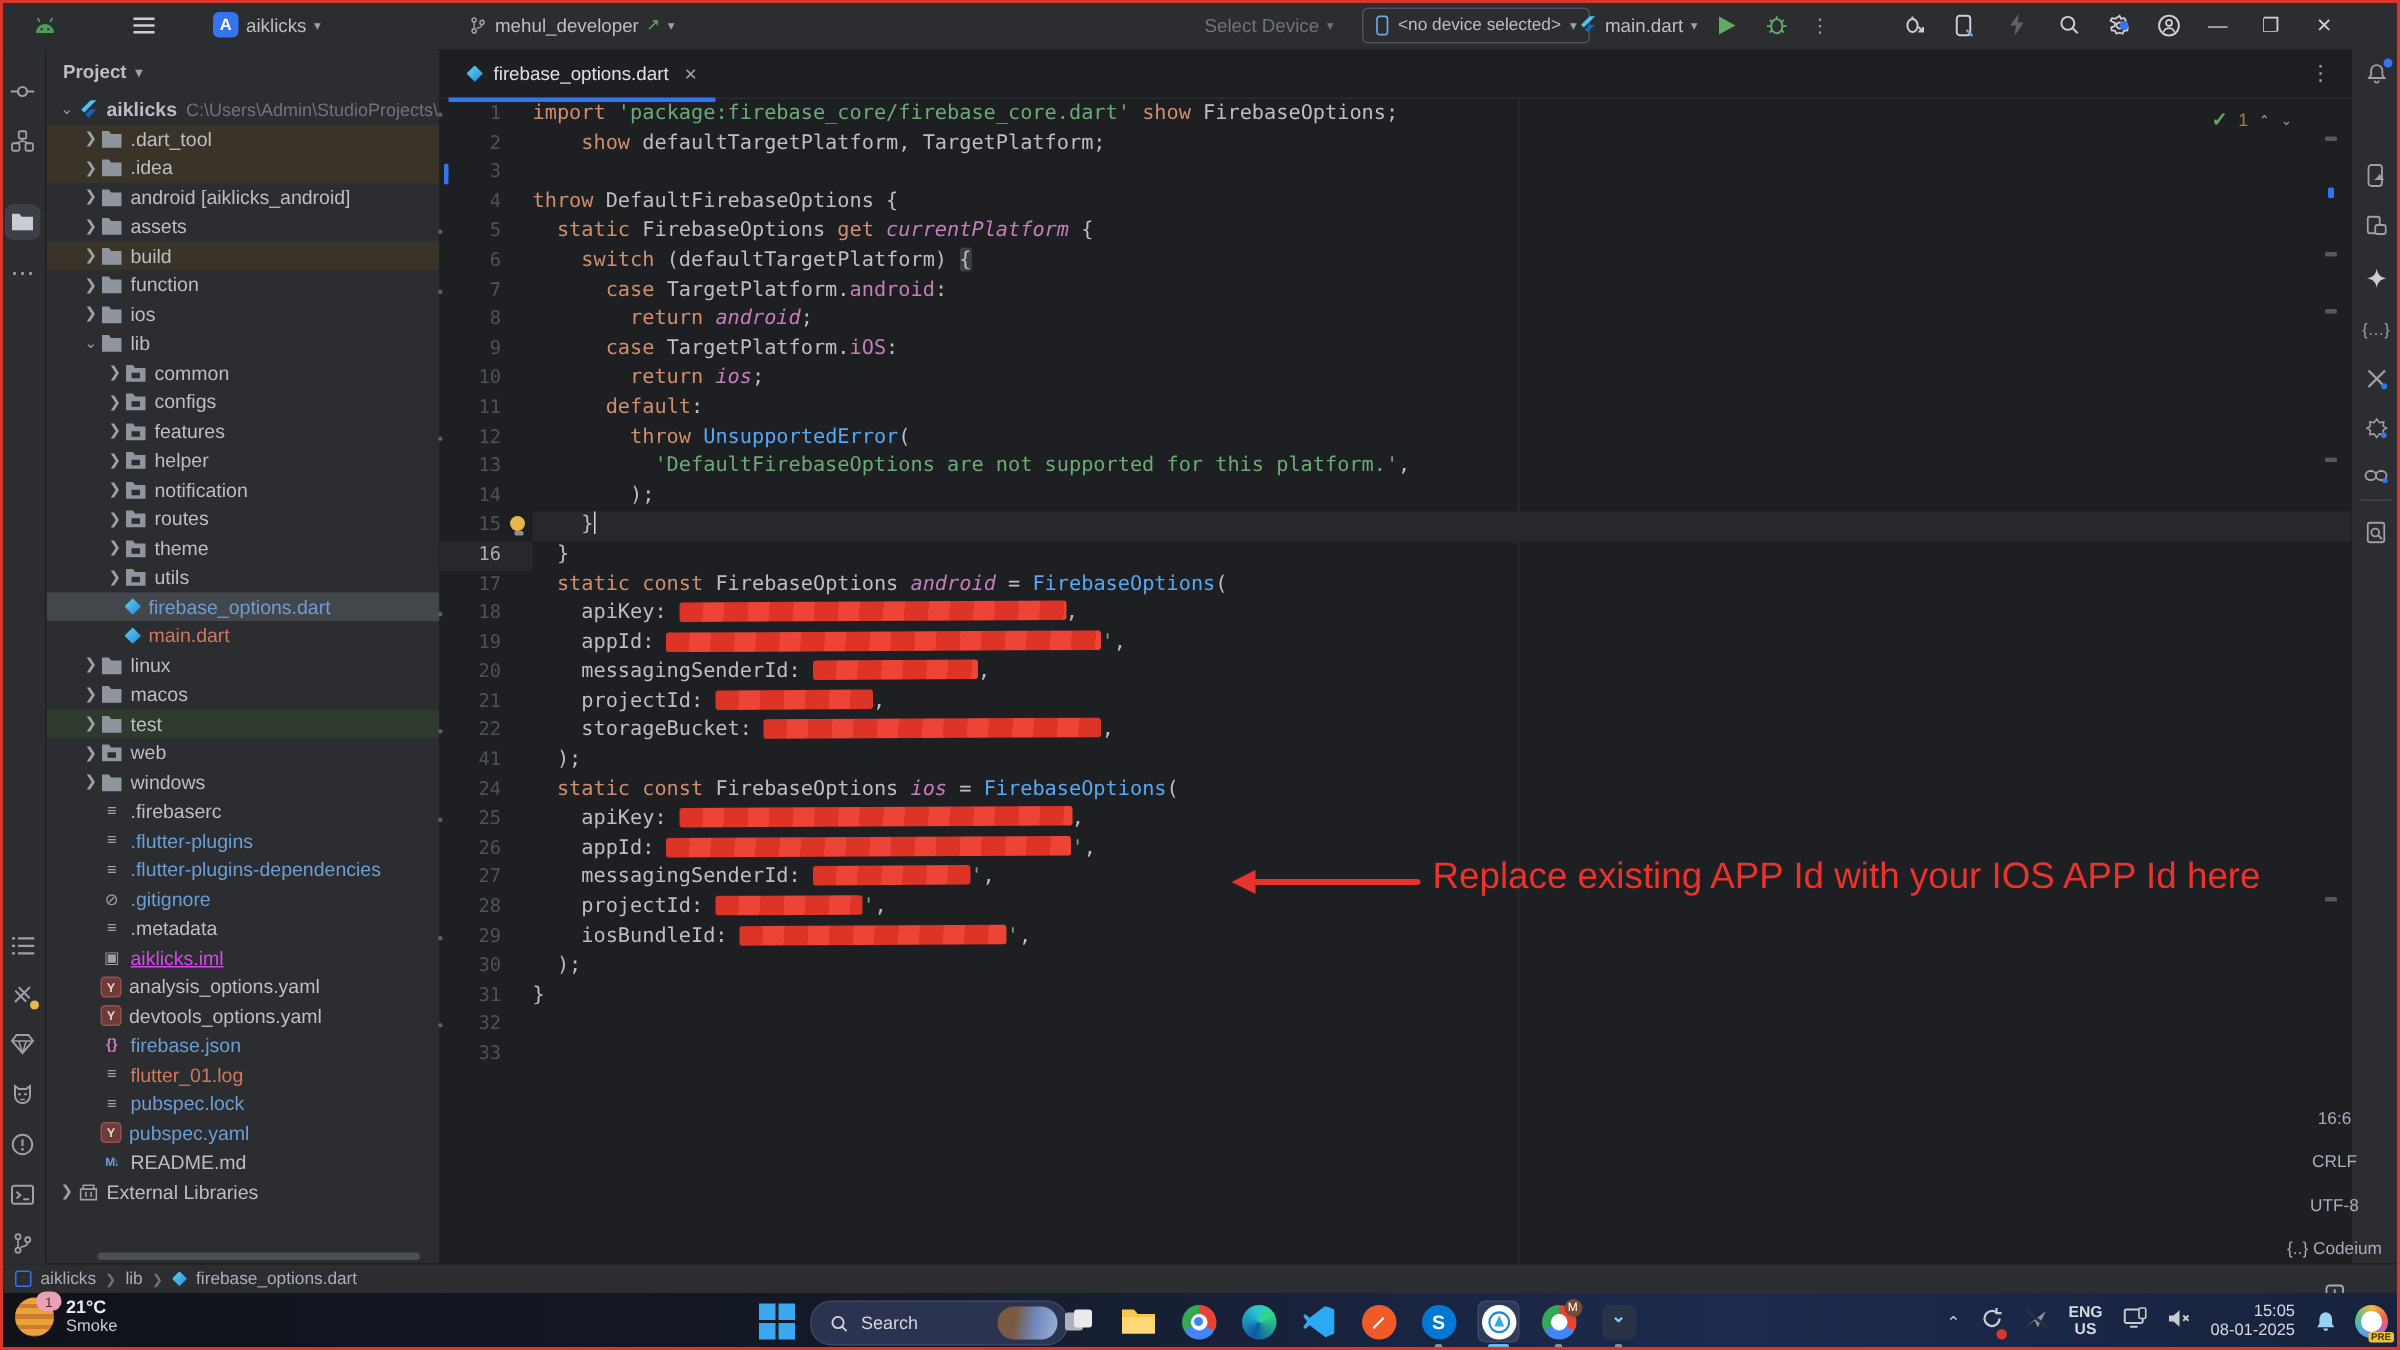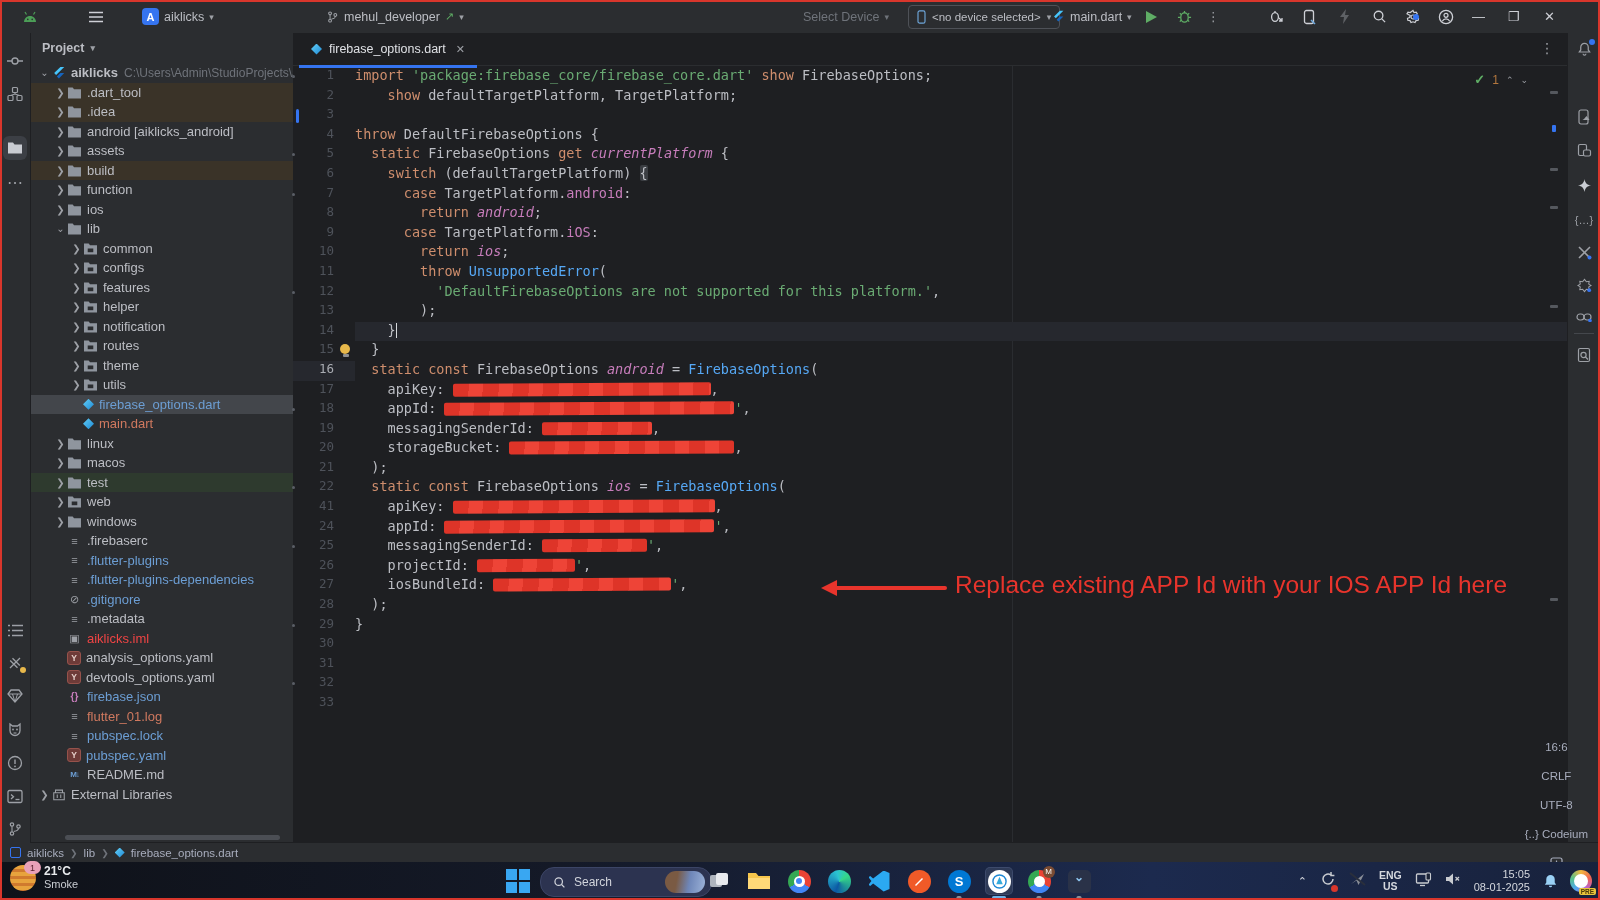--- a/index.html
+++ b/index.html
@@ -144,21 +144,21 @@
     <div class="tb" style="left:88px">
       <svg width="16" height="14" viewBox="0 0 16 14">
           <path d="M1 2.5h14M1 7h14M1 11.5h14" stroke="#CED0D6" stroke-width="1.6"></path>
         </svg>
     </div>
     <div class="tb" style="left:142px">
       <span class="chip-a">A</span>
       <span>aiklicks</span>
       <span class="chev">▾</span>
     </div>
-    <div class="tb" style="left:326px">
+    <div class="tb" style="left:312px">
       <svg width="13" height="14" viewBox="0 0 16 16">
           <circle cx="5" cy="3.5" r="1.7" stroke="#9DA0A6" fill="none" stroke-width="1.3"></circle>
           <circle cx="5" cy="12.5" r="1.7" stroke="#9DA0A6" fill="none" stroke-width="1.3"></circle>
           <circle cx="11.5" cy="5.5" r="1.7" stroke="#9DA0A6" fill="none" stroke-width="1.3"></circle>
           <path d="M5 5.2v5.6M11.5 7.2c0 2.6-2.6 2.8-4.6 3.2" stroke="#9DA0A6" fill="none" stroke-width="1.2"></path>
         </svg>
       <span>mehul_developer</span>
       <span style="color:#5FAD65;font-size:11px">↗</span>
       <span class="chev">▾</span>
     </div>
@@ -556,21 +556,21 @@
           <span class="lbl" style="color: rgb(108, 158, 212);">.gitignore</span>
         </div>
         <div class="trow" style="padding-left: 24px;">
           <span class="tchev"></span>
           <span class="fico txt">≡</span>
           <span class="lbl">.metadata</span>
         </div>
         <div class="trow" style="padding-left: 24px;">
           <span class="tchev"></span>
           <span class="fico iml">▣</span>
-          <span class="lbl" style="color: #ef4444;">aiklicks.iml</span>
+          <span class="lbl" style="color: #d946ef; text-decoration: underline;">aiklicks.iml</span>
         </div>
         <div class="trow" style="padding-left: 24px;">
           <span class="tchev"></span>
           <span class="fico yaml">Y</span>
           <span class="lbl">analysis_options.yaml</span>
         </div>
         <div class="trow" style="padding-left: 24px;">
           <span class="tchev"></span>
           <span class="fico yaml">Y</span>
           <span class="lbl">devtools_options.yaml</span>
@@ -671,29 +671,31 @@
         <div class="cl"><span class="tk-kw">import </span><span class="tk-str">'package:firebase_core/firebase_core.dart'</span><span> </span><span class="tk-kw">show</span><span> FirebaseOptions;</span></div>
         <div class="cl"><span>    </span><span class="tk-kw">show</span><span> defaultTargetPlatform, TargetPlatform;</span></div>
         <div class="cl"></div>
         <div class="cl"><span class="tk-kw">throw </span><span>DefaultFirebaseOptions {</span></div>
         <div class="cl"><span>  </span><span class="tk-kw">static </span><span>FirebaseOptions </span><span class="tk-kw">get </span><span class="tk-enumit">currentPlatform</span><span> {</span></div>
         <div class="cl"><span>    </span><span class="tk-kw">switch </span><span>(defaultTargetPlatform) </span><span class="tk-brkt">{</span></div>
         <div class="cl"><span>      </span><span class="tk-kw">case </span><span>TargetPlatform.</span><span class="tk-enum">android</span><span>:</span></div>
         <div class="cl"><span>        </span><span class="tk-kw">return </span><span class="tk-enumit">android</span><span>;</span></div>
         <div class="cl"><span>      </span><span class="tk-kw">case </span><span>TargetPlatform.</span><span class="tk-enum">iOS</span><span>:</span></div>
         <div class="cl"><span>        </span><span class="tk-kw">return </span><span class="tk-enumit">ios</span><span>;</span></div>
+        <div class="cl"><span>      </span><span class="tk-kw">default</span><span>:</span></div>
         <div class="cl"><span>        </span><span class="tk-kw">throw </span><span class="tk-fn">UnsupportedError</span><span>(</span></div>
         <div class="cl"><span>          </span><span class="tk-str">'DefaultFirebaseOptions are not supported for this platform.'</span><span>,</span></div>
         <div class="cl"><span>        );</span></div>
         <div class="cl cur"><span>    }</span><span class="caret"></span></div>
         <div class="cl"><span>  }</span></div>
         <div class="cl"><span>  </span><span class="tk-kw">static const </span><span>FirebaseOptions </span><span class="tk-enumit">android</span><span> = </span><span class="tk-fn">FirebaseOptions</span><span>(</span></div>
         <div class="cl"><span>    apiKey: </span><span class="red-bar" style="width: 258px;"></span><span>,</span></div>
         <div class="cl"><span>    appId: </span><span class="red-bar" style="width: 290px;"></span><span class="tk-str">'</span><span>,</span></div>
         <div class="cl"><span>    messagingSenderId: </span><span class="red-bar" style="width: 110px;"></span><span>,</span></div>
+        <div class="cl"><span>    projectId: </span><span class="red-bar" style="width: 105px;"></span><span>,</span></div>
         <div class="cl"><span>    storageBucket: </span><span class="red-bar" style="width: 225px;"></span><span>,</span></div>
         <div class="cl"><span>  );</span></div>
         <div class="cl"><span>  </span><span class="tk-kw">static const </span><span>FirebaseOptions </span><span class="tk-enumit">ios</span><span> = </span><span class="tk-fn">FirebaseOptions</span><span>(</span></div>
         <div class="cl"><span>    apiKey: </span><span class="red-bar" style="width: 262px;"></span><span>,</span></div>
         <div class="cl"><span>    appId: </span><span class="red-bar" style="width: 270px;"></span><span class="tk-str">'</span><span>,</span></div>
         <div class="cl"><span>    messagingSenderId: </span><span class="red-bar" style="width: 105px;"></span><span class="tk-str">'</span><span>,</span></div>
         <div class="cl"><span>    projectId: </span><span class="red-bar" style="width: 98px;"></span><span class="tk-str">'</span><span>,</span></div>
         <div class="cl"><span>    iosBundleId: </span><span class="red-bar" style="width: 178px;"></span><span class="tk-str">'</span><span>,</span></div>
         <div class="cl"><span>  );</span></div>
         <div class="cl"><span>}</span></div>

